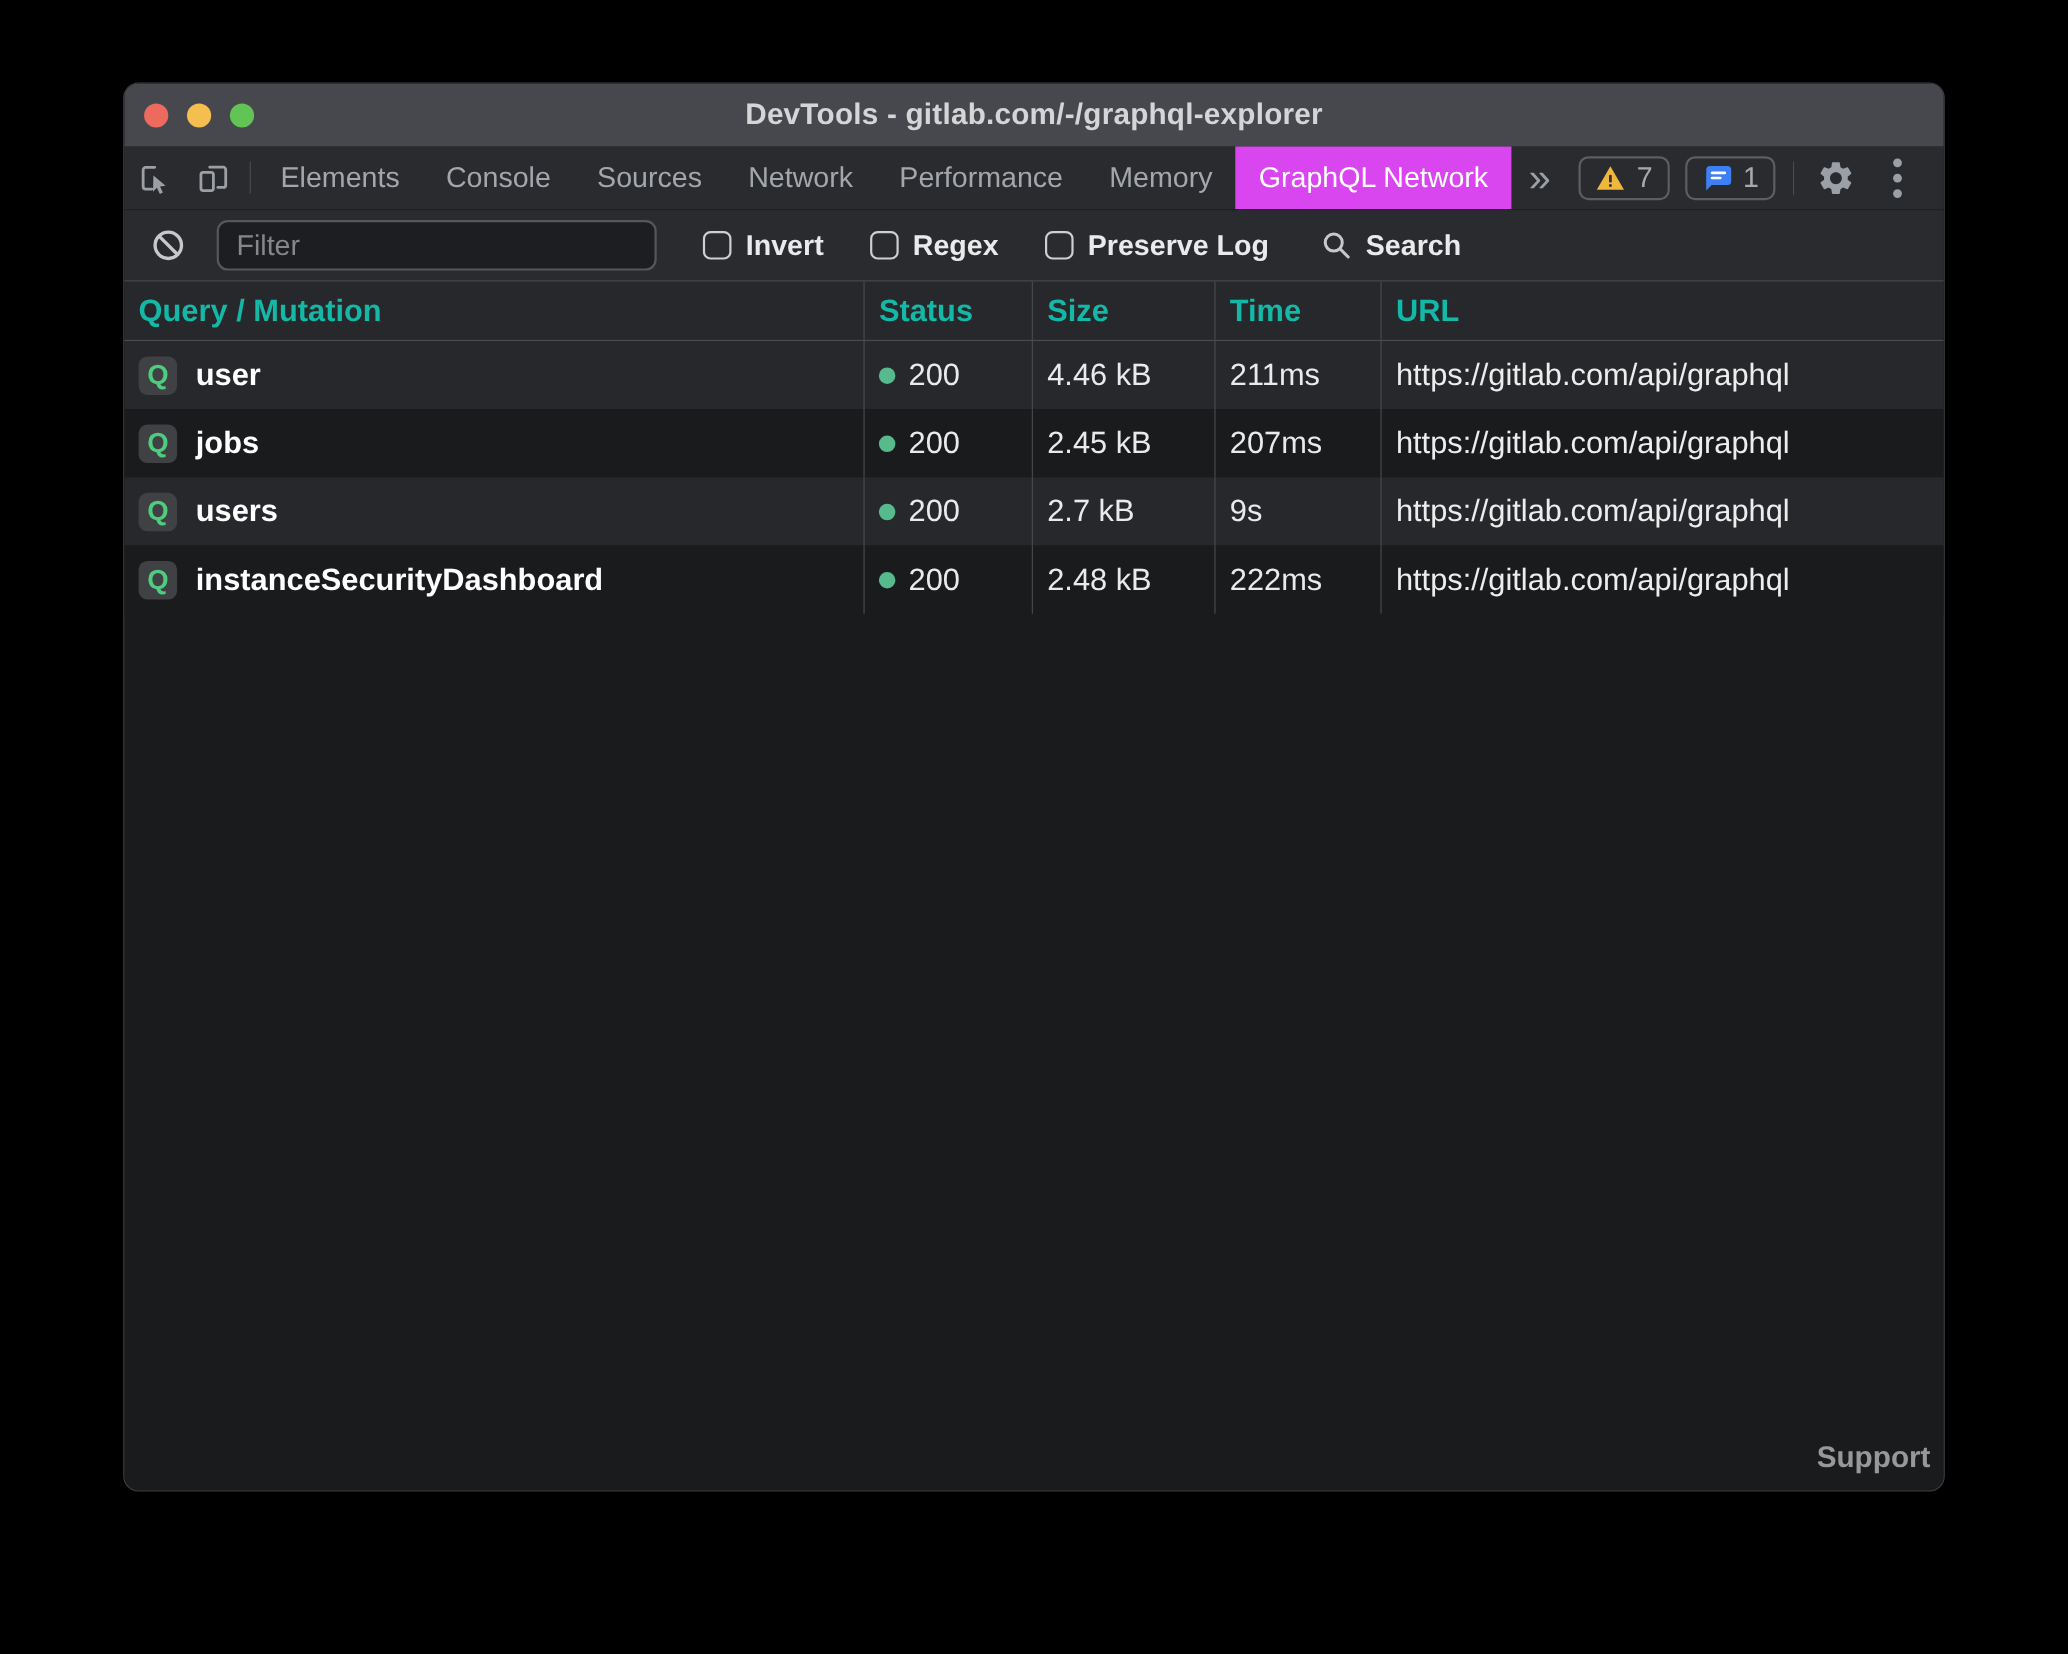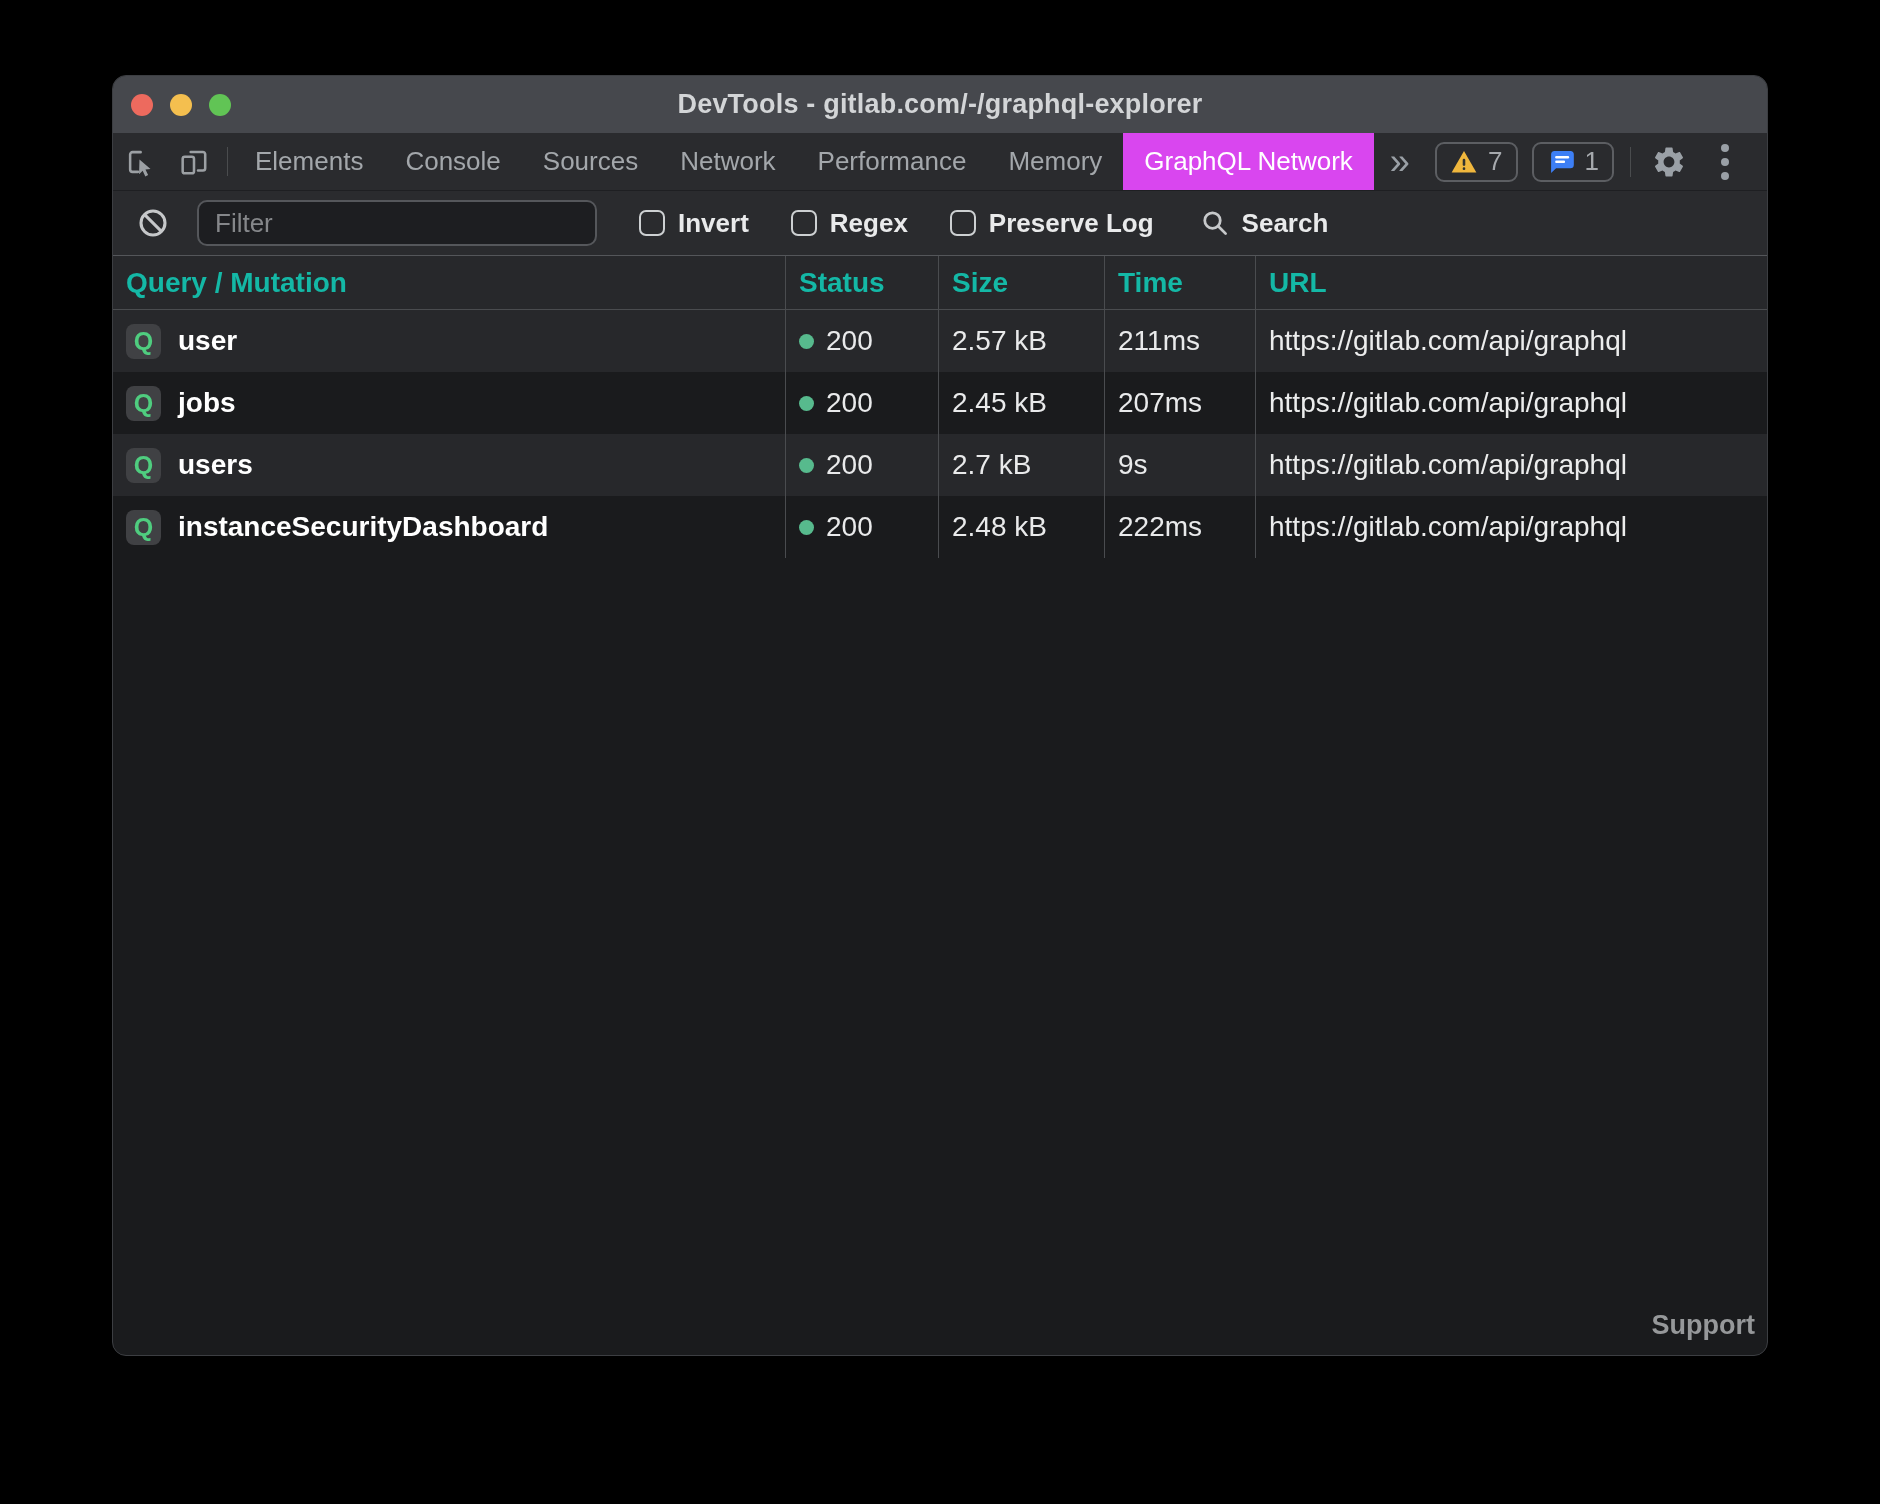--- a/index.html
+++ b/index.html
@@ -213,21 +213,21 @@
     <div class="grid-row trow odd">
       <div class="cell">
         <span class="qbadge">Q</span>
         <span class="qname">user</span>
       </div>
       <div class="cell">
           <span class="dot"></span>
         <span class="val">200</span>
         </div>
       <div class="cell">
-          <span class="val">2.57 kB</span>
+          <span class="val">4.46 kB</span>
         </div>
       <div class="cell">
           <span class="val">211ms</span>
         </div>
       <div class="cell">
           <span class="url">https://gitlab.com/api/graphql</span>
         </div>
     </div>
 
     <div class="grid-row trow even">

